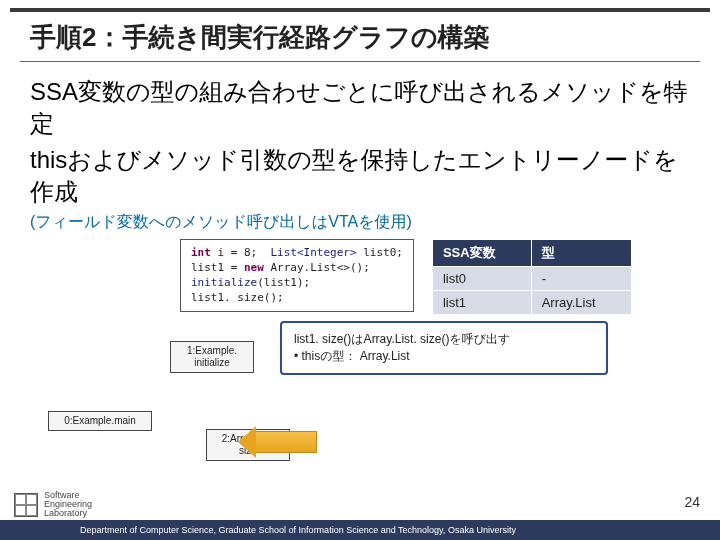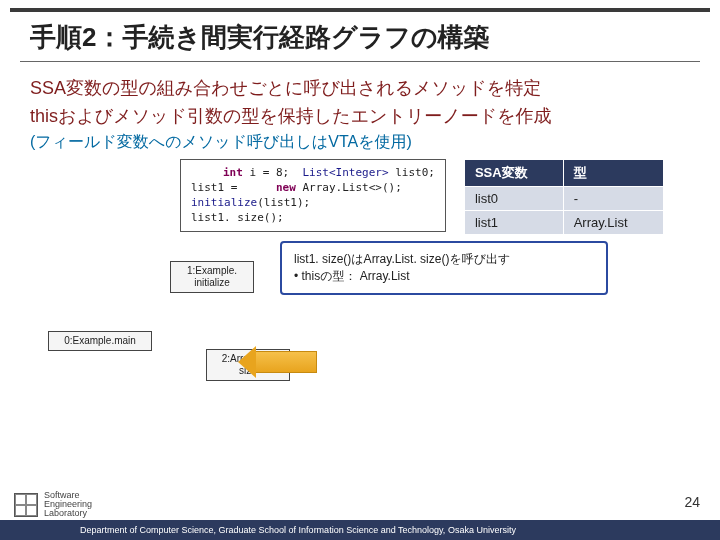--- a/index.html
+++ b/index.html
@@ -22,23 +22,23 @@
     font-weight: 700;
     padding: 8px 30px 6px 30px;
     color: #222;
   }
   .hr {
     height: 1px;
     background: #666;
     margin: 0 20px 10px 20px;
   }
   .body-text {
-    font-size: 18px;
+    font-size: 24px;
     padding: 4px 30px 0 30px;
-    color: #7f1d1d;
+    color: #000000;
   }
   .sub-text {
     font-size: 16px;
     padding: 4px 30px 0 30px;
     color: #0369a1;
   }
   .mid-row {
     display: flex;
     gap: 18px;
     padding: 6px 30px 0 180px;
@@ -47,21 +47,21 @@
   .code-box {
     border: 1px solid #555;
     background: #fff;
     padding: 6px 10px;
     font-family: "Consolas", monospace;
     font-size: 11px;
     line-height: 1.35;
     white-space: pre;
     color: #222;
   }
-  .code-box .kw { color: #7f0055; font-weight: 700; margin-left: 32px; }
+  .code-box .kw { color: #7f0055; font-weight: 700; }
   .code-box .tp { color: #1a1a8a; }
   .tbl {
     border-collapse: collapse;
     font-size: 13px;
     min-width: 200px;
   }
   .tbl th {
     background: #2c3a5e;
     color: #fff;
     font-weight: 700;

